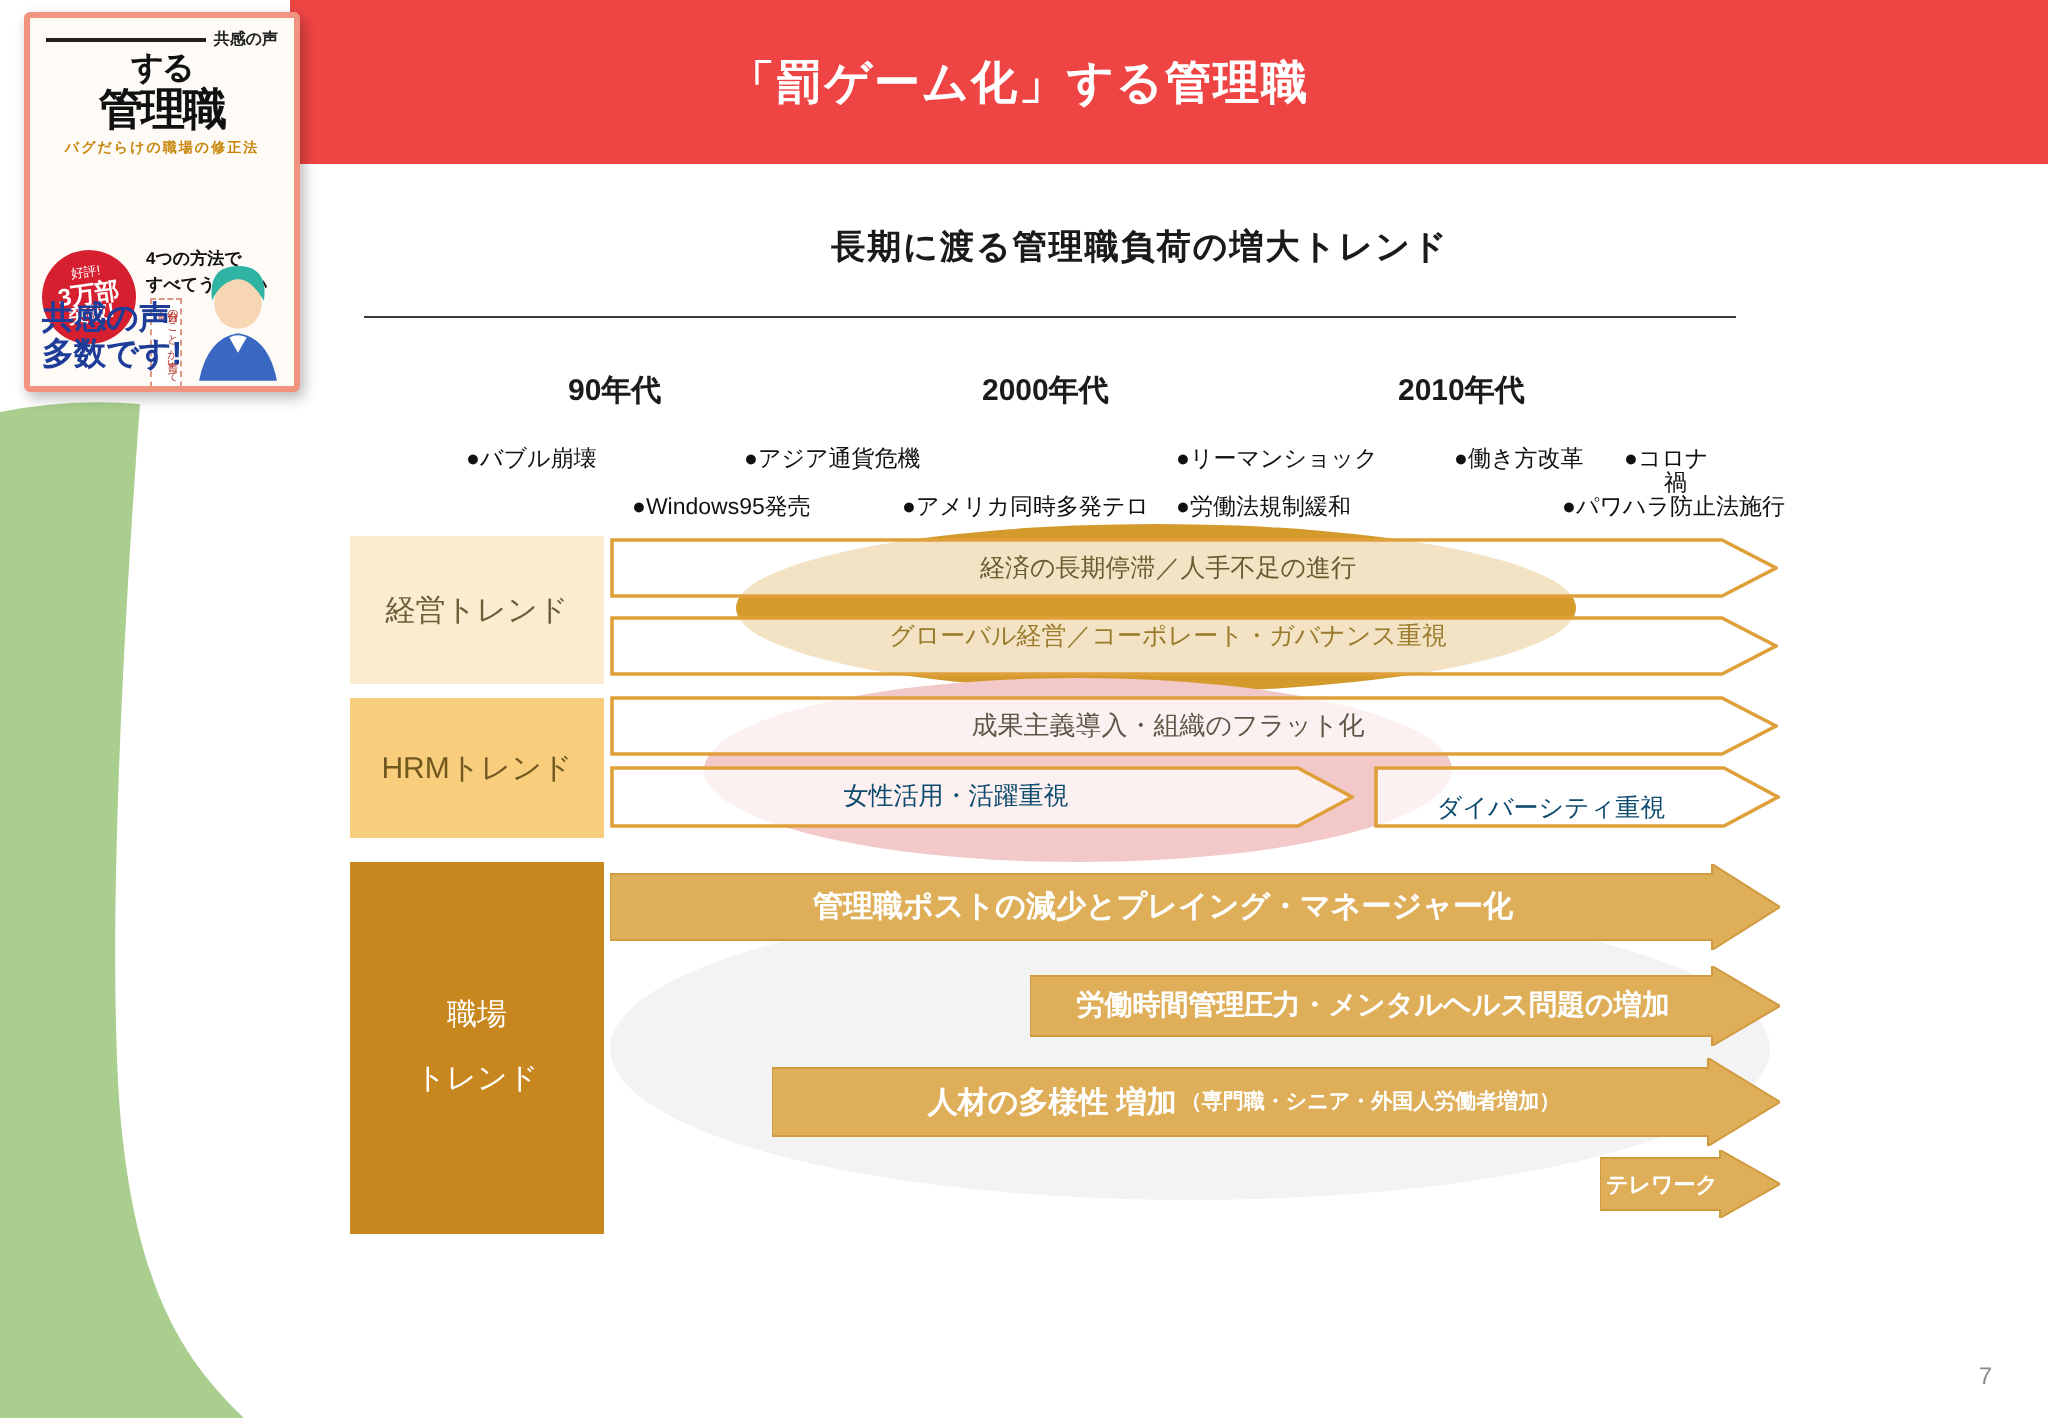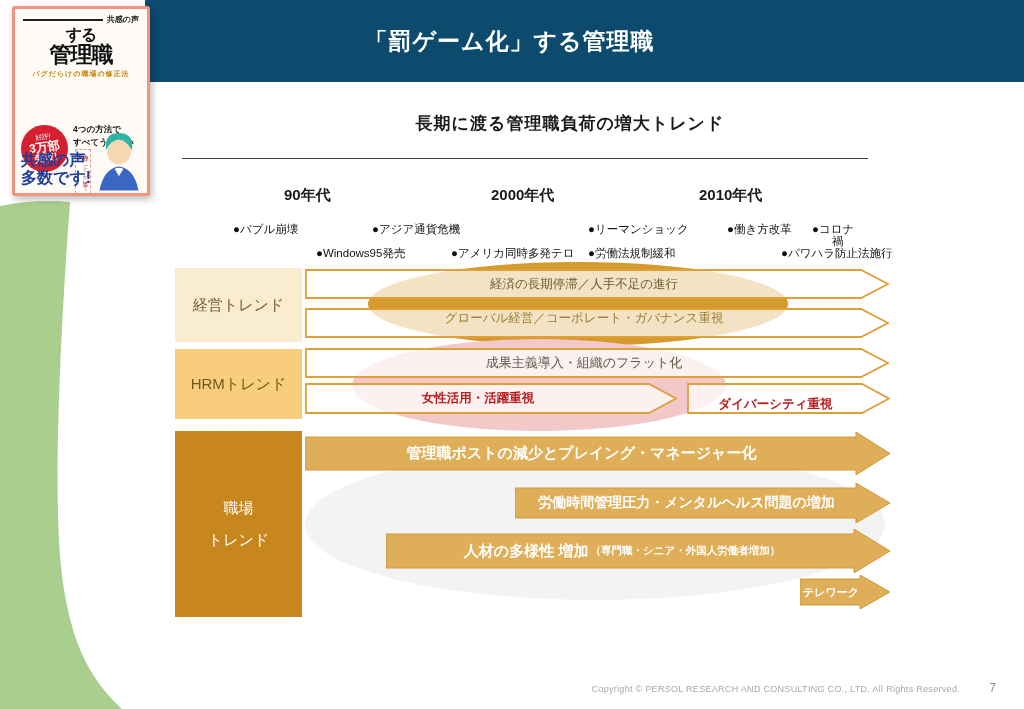--- a/index.html
+++ b/index.html
@@ -4,21 +4,21 @@
 <style>
   html,body{margin:0;padding:0;background:#e8e8e8;}
   #slide{
     position:relative;width:1024px;height:709px;background:#ffffff;
     font-family:"Liberation Sans","DejaVu Sans",sans-serif;
     overflow:hidden;margin:0 auto;
   }
   .abs{position:absolute;}
 
   
-  .header-bar{left:145px;top:0;width:879px;height:82px;background:#0c4a6e;}
+  .header-bar{left:145px;top:0;width:879px;height:82px;background:#ef4444;}
   .header-title{
     display:block;width:100%;height:82px;line-height:82px;text-align:center;
     padding-right:150px;box-sizing:border-box;color:#ffffff;font-size:23px;font-weight:bold;
     letter-spacing:1px;
   }
 
   
   .side-green{left:0;top:196px;width:132px;height:513px;}
 
   
@@ -87,21 +87,21 @@
   .arrow svg{display:block;}
   .arrow-label{
     position:absolute;left:0;right:0;top:0;bottom:0;display:flex;align-items:center;
     justify-content:center;white-space:nowrap;
   }
   .lbl-outline{font-size:12.5px;padding-right:26px;}
   .lbl-solid{color:#ffffff;font-weight:bold;padding-right:32px;}
   .c-a1{color:#6A5A30;}
   .c-a2{color:#9A7B2C;}
   .c-a3{color:#5E5748;font-size:13px;}
-  .c-a45{color:#b91c1c;font-weight:bold;}
+  .c-a45{color:#0c4a6e;}
 
   
   .footer-copy{right:64px;top:684px;font-size:9px;color:#A3A8AD;letter-spacing:0.3px;}
   .footer-page{right:28px;top:681px;font-size:12px;color:#878C91;}
 </style>
 </head>
 <body>
 
 <div id="slide">
 
@@ -232,16 +232,15 @@
       <span style="font-size:10.5px;font-weight:bold;margin-left:2px;">（専門職・シニア・外国人労働者増加）</span>
     </span>
   </div>
   <div class="abs arrow" style="left:800px;top:575px;width:90px;height:34px;">
     <svg width="90" height="34">
         <polygon points="0,4 60,4 60,0 90,17 60,34 60,30 0,30" fill="#DFAE59" stroke="#D09A3E" stroke-width="1"></polygon>
       </svg>
     <span class="arrow-label lbl-solid" style="top:4px;bottom:4px;font-size:11px;padding-right:28px;">テレワーク</span>
   </div>
 
-  <span class="abs footer-copy">Copyright © PERSOL RESEARCH AND CONSULTING CO., LTD. All Rights Reserved.</span>
   <span class="abs footer-page">7</span>
 
 </div>
 
 </body></html>

